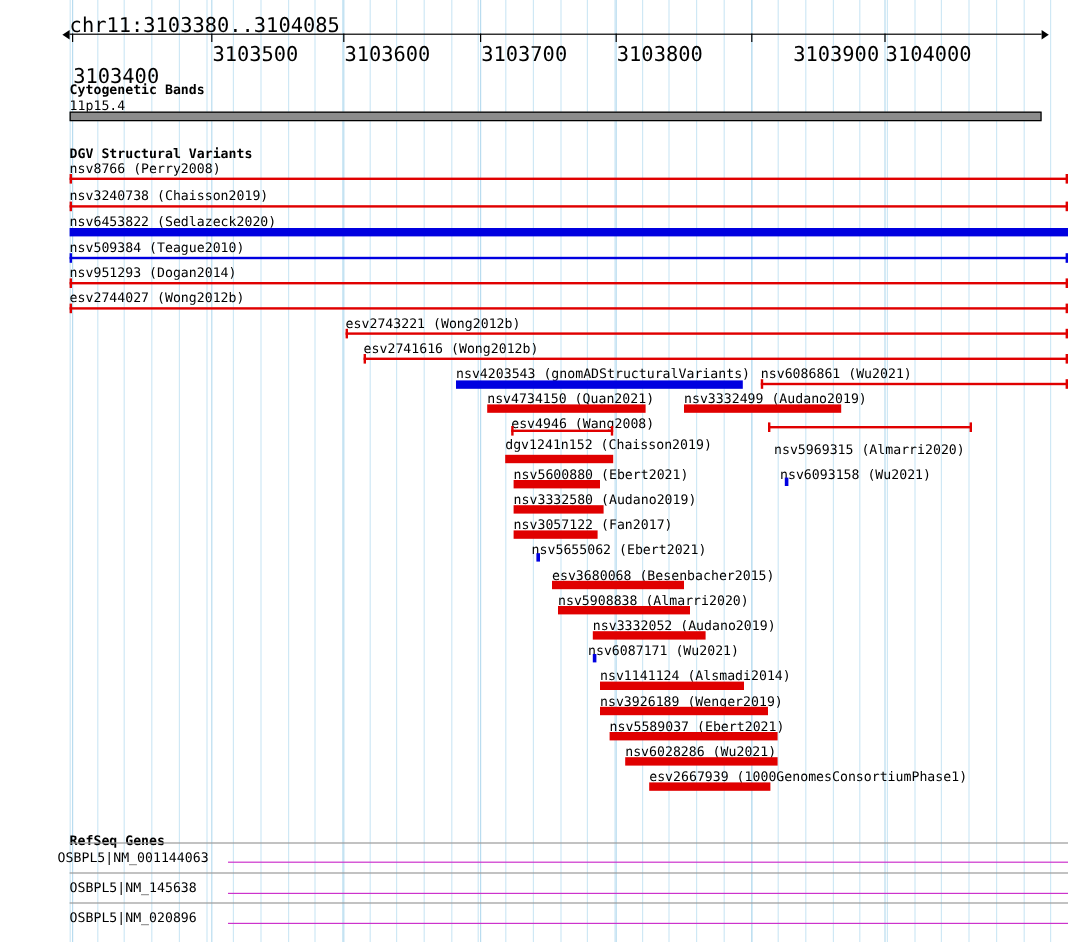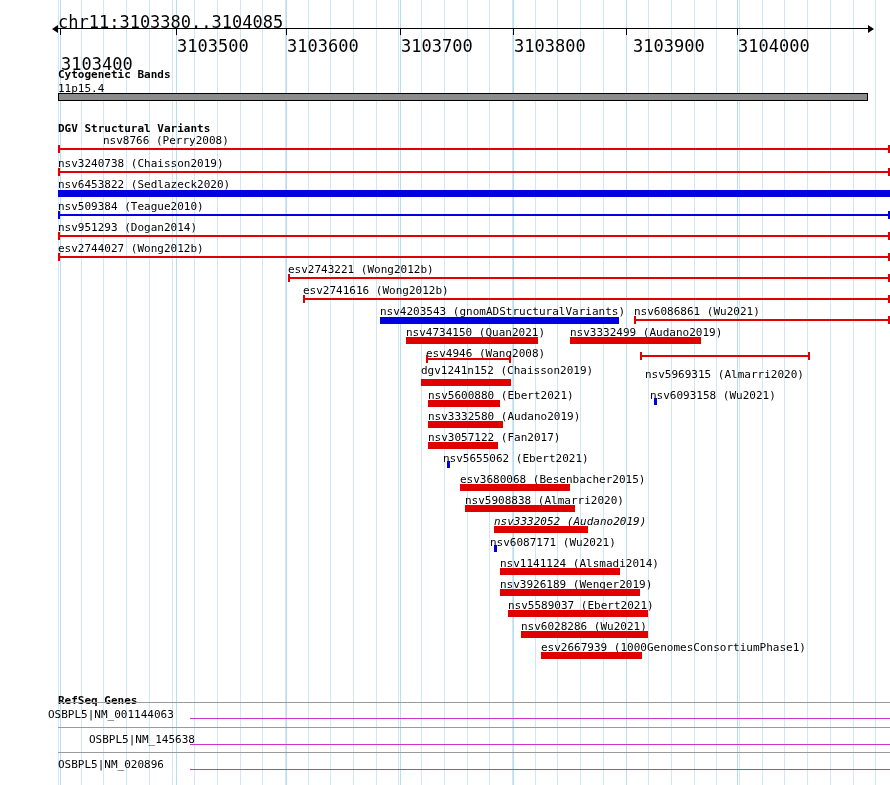--- a/index.html
+++ b/index.html
@@ -160,32 +160,32 @@
       <div class="coord-label" style="left: 61px; top: 54px;">3103400</div>
       <div class="tick" style="left: 176px; top: 28px; height: 7px;"></div>
       <div class="coord-label" style="left: 177px; top: 36px; text-align: right;">3103500</div>
       <div class="tick" style="left: 286px; top: 28px; height: 7px;"></div>
       <div class="coord-label" style="left: 287px; top: 36px;">3103600</div>
       <div class="tick" style="left: 400px; top: 28px; height: 7px;"></div>
       <div class="coord-label" style="left: 401px; top: 36px;">3103700</div>
       <div class="tick" style="left: 513px; top: 28px; height: 7px;"></div>
       <div class="coord-label" style="left: 514px; top: 36px;">3103800</div>
       <div class="tick" style="left: 626px; top: 28px; height: 7px;"></div>
-      <div class="coord-label" style="left: 633px; top: 36px;">3103900</div>
+      <div class="coord-label" style="left: 661px; top: 36px;">3103900</div>
       <div class="tick" style="left: 737px; top: 28px; height: 7px;"></div>
       <div class="coord-label" style="left: 738px; top: 36px;">3104000</div>
     </div>
 
   <div class="section-title" style="left:58px; top:68px;">Cytogenetic Bands</div>
   <div class="track-label" style="left:58px; top:82px;">11p15.4</div>
   <div class="cyto-band" style="left:58px; top:93px; width:810px; height:8px;"></div>
 
   <div class="section-title" style="left:58px; top:122px;">DGV Structural Variants</div>
   <div id="dgv-tracks">
-      <div class="track-label" style="left: 58px; top: 134px; padding-left: 45px;">nsv8766 (Perry2008)</div>
+      <div class="track-label" style="left: 58px; top: 134px;">nsv8766 (Perry2008)</div>
       <div class="feat thin" style="left: 58px; top: 148px; width: 832px; background: rgb(224, 0, 0);"></div>
       <div class="feat" style="left: 58px; top: 145px; width: 2px; height: 8px; background: rgb(224, 0, 0);"></div>
       <div class="feat" style="left: 888px; top: 145px; width: 2px; height: 8px; background: rgb(224, 0, 0);"></div>
       <div class="track-label" style="left: 58px; top: 157px;">nsv3240738 (Chaisson2019)</div>
       <div class="feat thin" style="left: 58px; top: 171px; width: 832px; background: rgb(224, 0, 0);"></div>
       <div class="feat" style="left: 58px; top: 168px; width: 2px; height: 8px; background: rgb(224, 0, 0);"></div>
       <div class="feat" style="left: 888px; top: 168px; width: 2px; height: 8px; background: rgb(224, 0, 0);"></div>
       <div class="track-label" style="left: 58px; top: 178px;">nsv6453822 (Sedlazeck2020)</div>
       <div class="feat thick" style="left: 58px; top: 190px; width: 832px; background: rgb(0, 0, 224);"></div>
       <div class="track-label" style="left: 58px; top: 200px;">nsv509384 (Teague2010)</div>
@@ -235,42 +235,42 @@
       <div class="track-label" style="left: 428px; top: 410px;">nsv3332580 (Audano2019)</div>
       <div class="feat thick" style="left: 428px; top: 421px; width: 75px; background: rgb(224, 0, 0);"></div>
       <div class="track-label" style="left: 428px; top: 431px;">nsv3057122 (Fan2017)</div>
       <div class="feat thick" style="left: 428px; top: 442px; width: 70px; background: rgb(224, 0, 0);"></div>
       <div class="track-label" style="left: 443px; top: 452px;">nsv5655062 (Ebert2021)</div>
       <div class="feat thick" style="left: 447px; top: 461px; width: 3px; background: rgb(0, 0, 224);"></div>
       <div class="track-label" style="left: 460px; top: 473px;">esv3680068 (Besenbacher2015)</div>
       <div class="feat thick" style="left: 460px; top: 484px; width: 110px; background: rgb(224, 0, 0);"></div>
       <div class="track-label" style="left: 465px; top: 494px;">nsv5908838 (Almarri2020)</div>
       <div class="feat thick" style="left: 465px; top: 505px; width: 110px; background: rgb(224, 0, 0);"></div>
-      <div class="track-label" style="left: 494px; top: 515px; font-style: italic;">nsv3332052 (Audano2019)</div>
+      <div class="track-label" style="left: 494px; top: 515px;">nsv3332052 (Audano2019)</div>
       <div class="feat thick" style="left: 494px; top: 526px; width: 94px; background: rgb(224, 0, 0);"></div>
       <div class="track-label" style="left: 490px; top: 536px;">nsv6087171 (Wu2021)</div>
       <div class="feat thick" style="left: 494px; top: 545px; width: 3px; background: rgb(0, 0, 224);"></div>
       <div class="track-label" style="left: 500px; top: 557px;">nsv1141124 (Alsmadi2014)</div>
       <div class="feat thick" style="left: 500px; top: 568px; width: 120px; background: rgb(224, 0, 0);"></div>
       <div class="track-label" style="left: 500px; top: 578px;">nsv3926189 (Wenger2019)</div>
       <div class="feat thick" style="left: 500px; top: 589px; width: 140px; background: rgb(224, 0, 0);"></div>
       <div class="track-label" style="left: 508px; top: 599px;">nsv5589037 (Ebert2021)</div>
       <div class="feat thick" style="left: 508px; top: 610px; width: 140px; background: rgb(224, 0, 0);"></div>
       <div class="track-label" style="left: 521px; top: 620px;">nsv6028286 (Wu2021)</div>
       <div class="feat thick" style="left: 521px; top: 631px; width: 127px; background: rgb(224, 0, 0);"></div>
       <div class="track-label" style="left: 541px; top: 641px;">esv2667939 (1000GenomesConsortiumPhase1)</div>
       <div class="feat thick" style="left: 541px; top: 652px; width: 101px; background: rgb(224, 0, 0);"></div>
     </div>
 
   <div class="section-title" style="left:58px; top:694px;">RefSeq Genes</div>
   <div id="refseq-tracks">
       <div class="track-label" style="left: 48px; top: 708px; text-align: center;">OSBPL5|NM_001144063</div>
       <div class="gene-line" style="left: 190px; top: 718px; width: 700px;"></div>
       <div class="divider" style="left: 58px; top: 702px; width: 832px;"></div>
-      <div class="track-label" style="left: 46px; top: 733px; padding-left: 43px;">OSBPL5|NM_145638</div>
+      <div class="track-label" style="left: 58px; top: 733px;">OSBPL5|NM_145638</div>
       <div class="gene-line" style="left: 190px; top: 744px; width: 700px;"></div>
       <div class="divider" style="left: 58px; top: 727px; width: 832px;"></div>
       <div class="track-label" style="left: 58px; top: 758px;">OSBPL5|NM_020896</div>
       <div class="gene-line" style="left: 190px; top: 769px; width: 700px;"></div>
       <div class="divider" style="left: 58px; top: 752px; width: 832px;"></div>
     </div>
 
 </div>
 
 </body></html>

